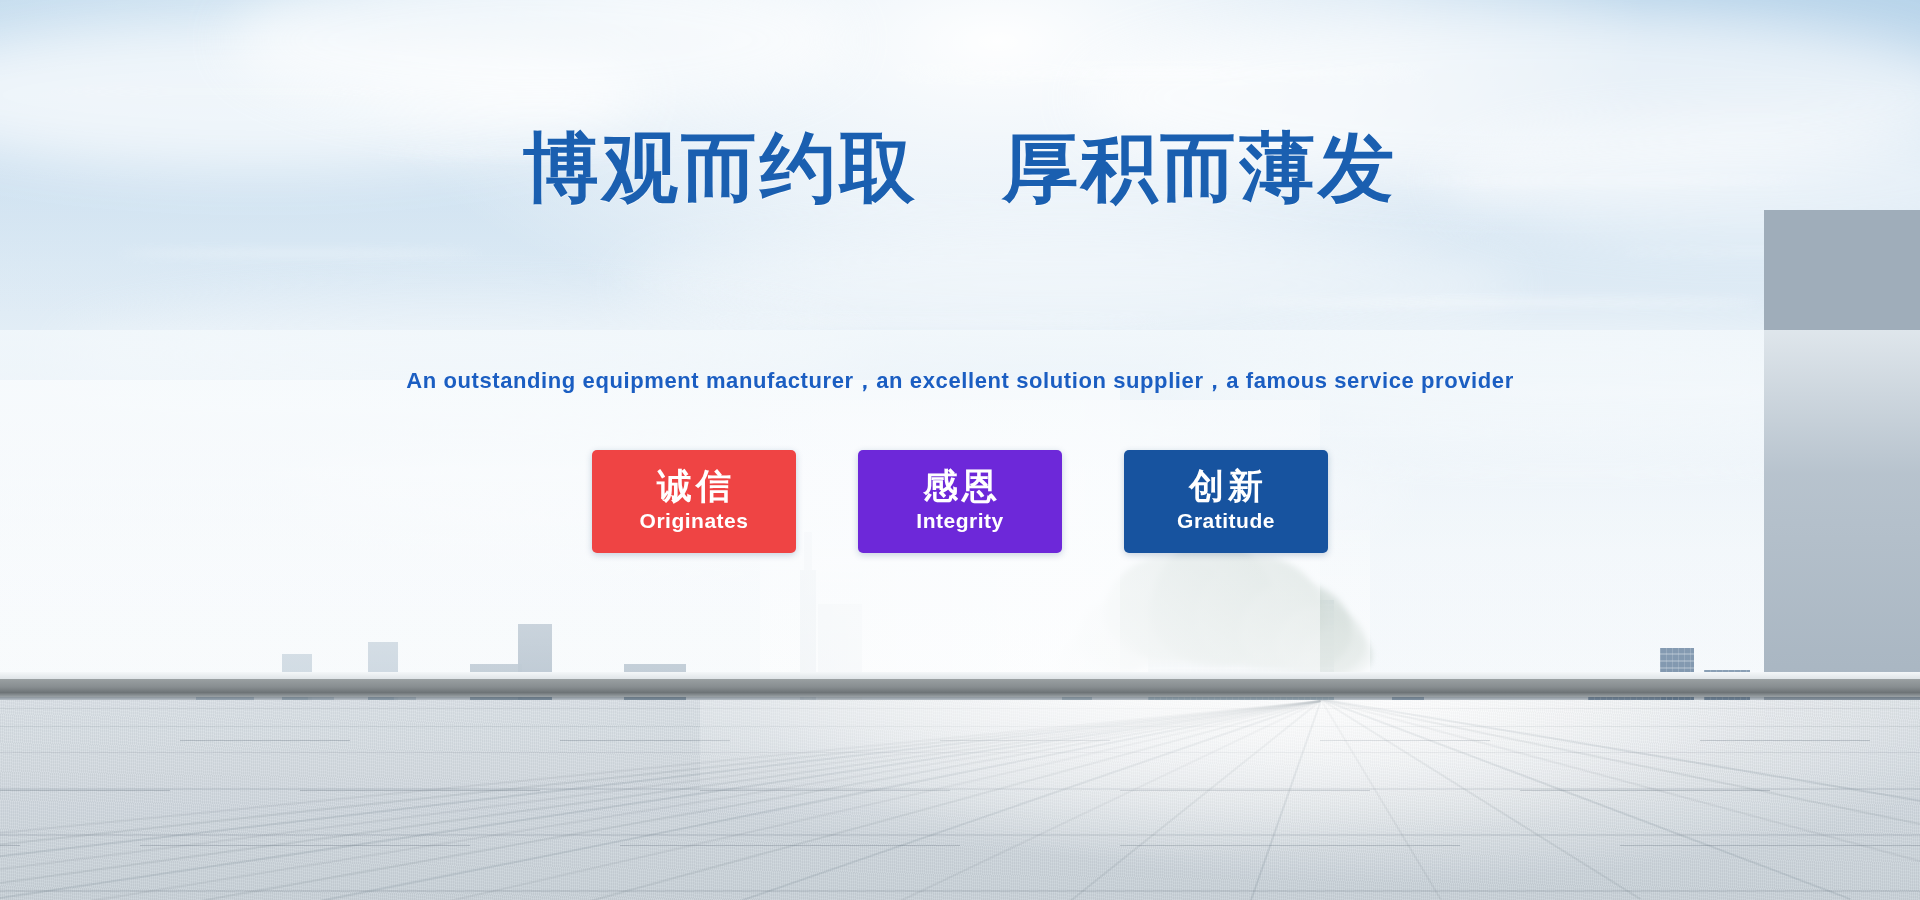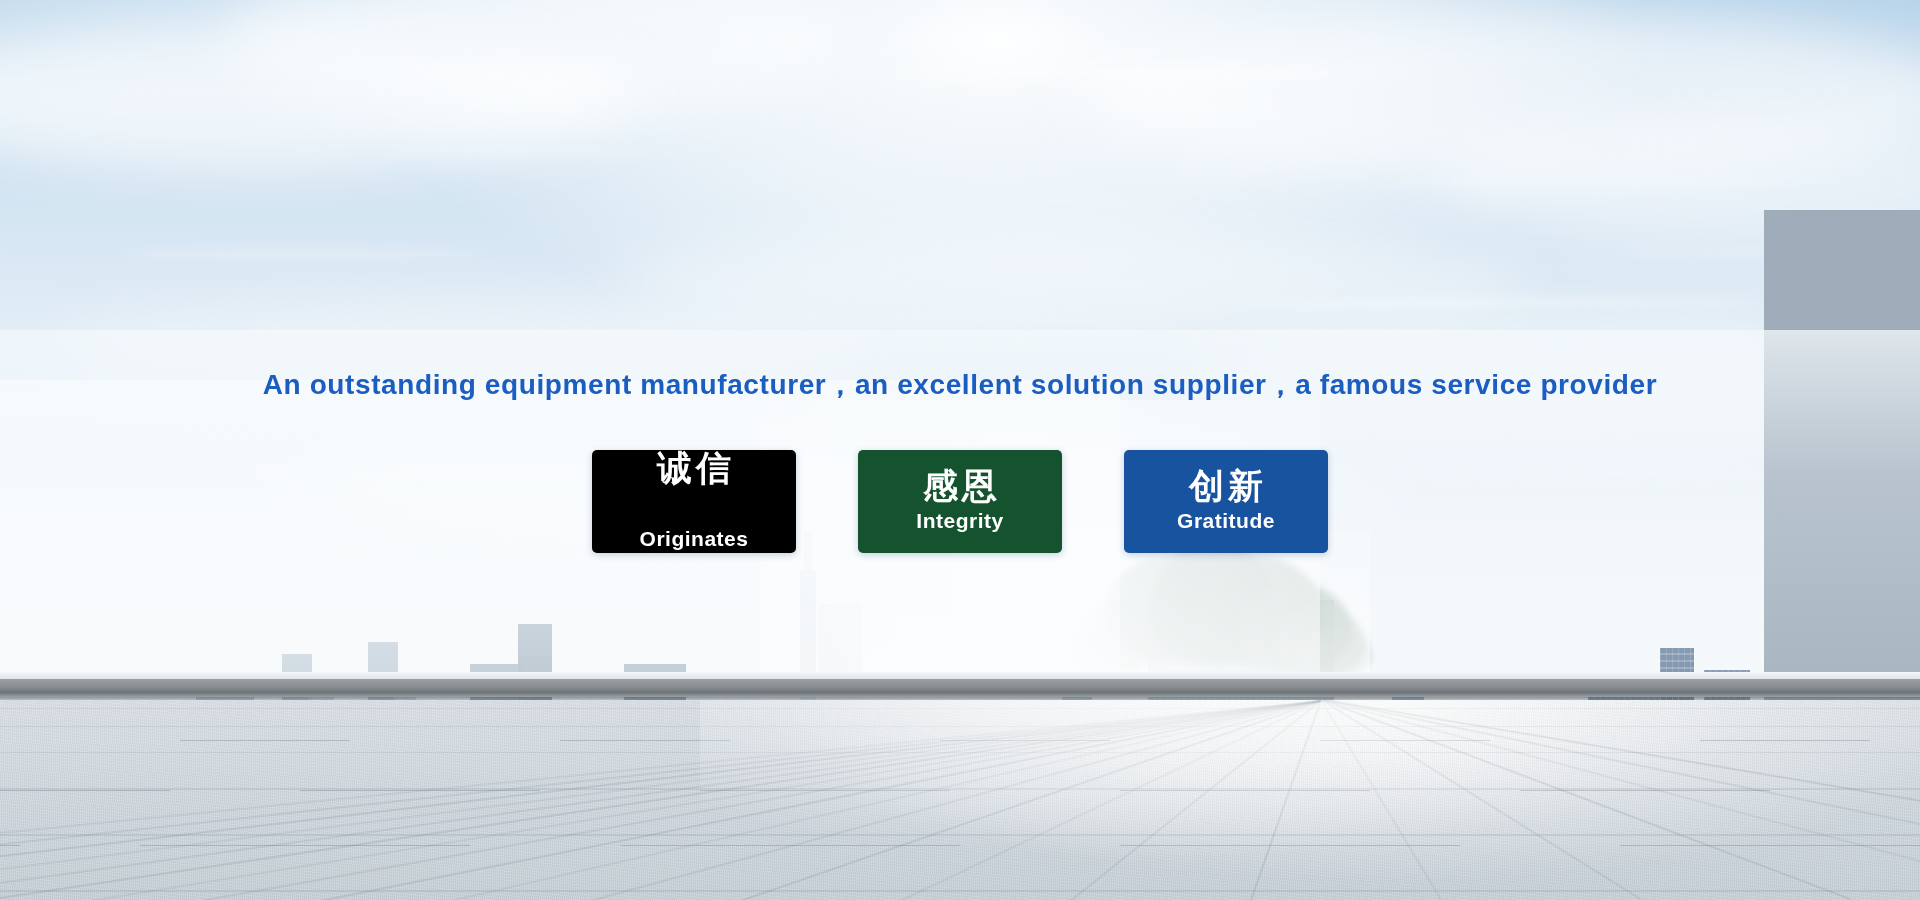--- a/index.html
+++ b/index.html
@@ -140,21 +140,21 @@
     text-align:center;
     font-size:42px;
     font-weight:bold;
     letter-spacing:1px;
     color:#16529e;
     line-height:1.1;
   }
   .sub-en {
     position:absolute; left:0; top:368px; width:1920px;
     text-align:center;
-    font-size:28px;
+    font-size:22px;
     font-weight:bold;
     letter-spacing:0.6px;
     color:#1b5ec2;
     line-height:1.2;
   }
 
   
   .badges {
     position:absolute; left:0; top:450px; width:1920px;
     display:flex;
@@ -335,31 +335,36 @@
         <div style="position: absolute; left: 140px; top: 145px; width: 330px; height: 1.4px; background: rgba(96, 110, 122, 0.3);"></div>
         <div style="position: absolute; left: 620px; top: 145px; width: 340px; height: 1.4px; background: rgba(96, 110, 122, 0.3);"></div>
         <div style="position: absolute; left: 1120px; top: 145px; width: 340px; height: 1.4px; background: rgba(96, 110, 122, 0.3);"></div>
         <div style="position: absolute; left: 1620px; top: 145px; width: 340px; height: 1.4px; background: rgba(96, 110, 122, 0.3);"></div>
         <div style="position: absolute; left: 700px; top: -20px; width: 1100px; height: 180px; background: radial-gradient(at 40% 0%, rgba(255, 255, 255, 0.75), rgba(255, 255, 255, 0) 70%);"></div>
       </div>
   </div>
 
   <div class="content">
 
+    <div class="headline">
+      <span>博观而约取</span>
+      <span class="gap"></span>
+      <span>厚积而薄发</span>
+    </div>
 
 
 
     <div class="sub-en">An outstanding equipment manufacturer，an excellent  solution supplier，a famous  service provider</div>
 
     <div class="badges" id="badges">
-        <div class="badge" style="background: #000000; justify-content: space-between;">
+        <div class="badge" style="background: #ef4444;">
           <div class="badge-cn">诚信</div>
           <div class="badge-en">Originates</div>
         </div>
-        <div class="badge" style="background: #14532d;">
+        <div class="badge" style="background: #6d28d9;">
           <div class="badge-cn">感恩</div>
           <div class="badge-en">Integrity</div>
         </div>
         <div class="badge" style="background: rgb(23, 83, 159);">
           <div class="badge-cn">创新</div>
           <div class="badge-en">Gratitude</div>
         </div>
       </div>
 
   </div>

